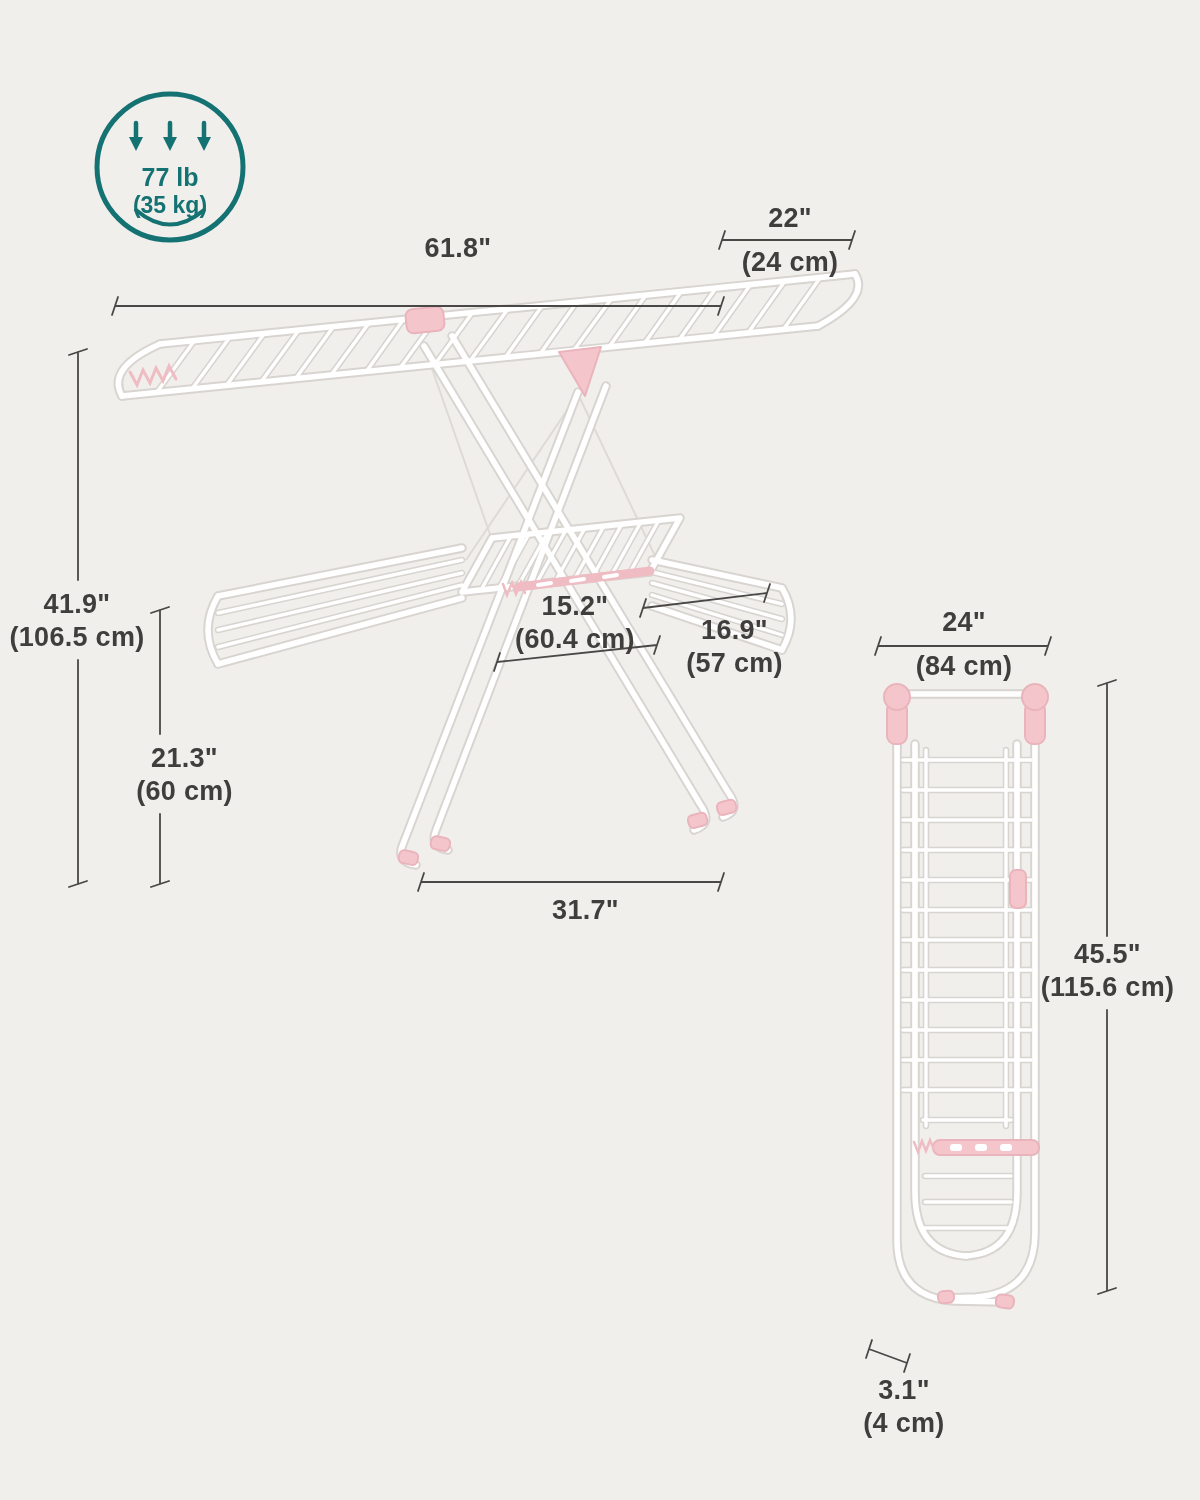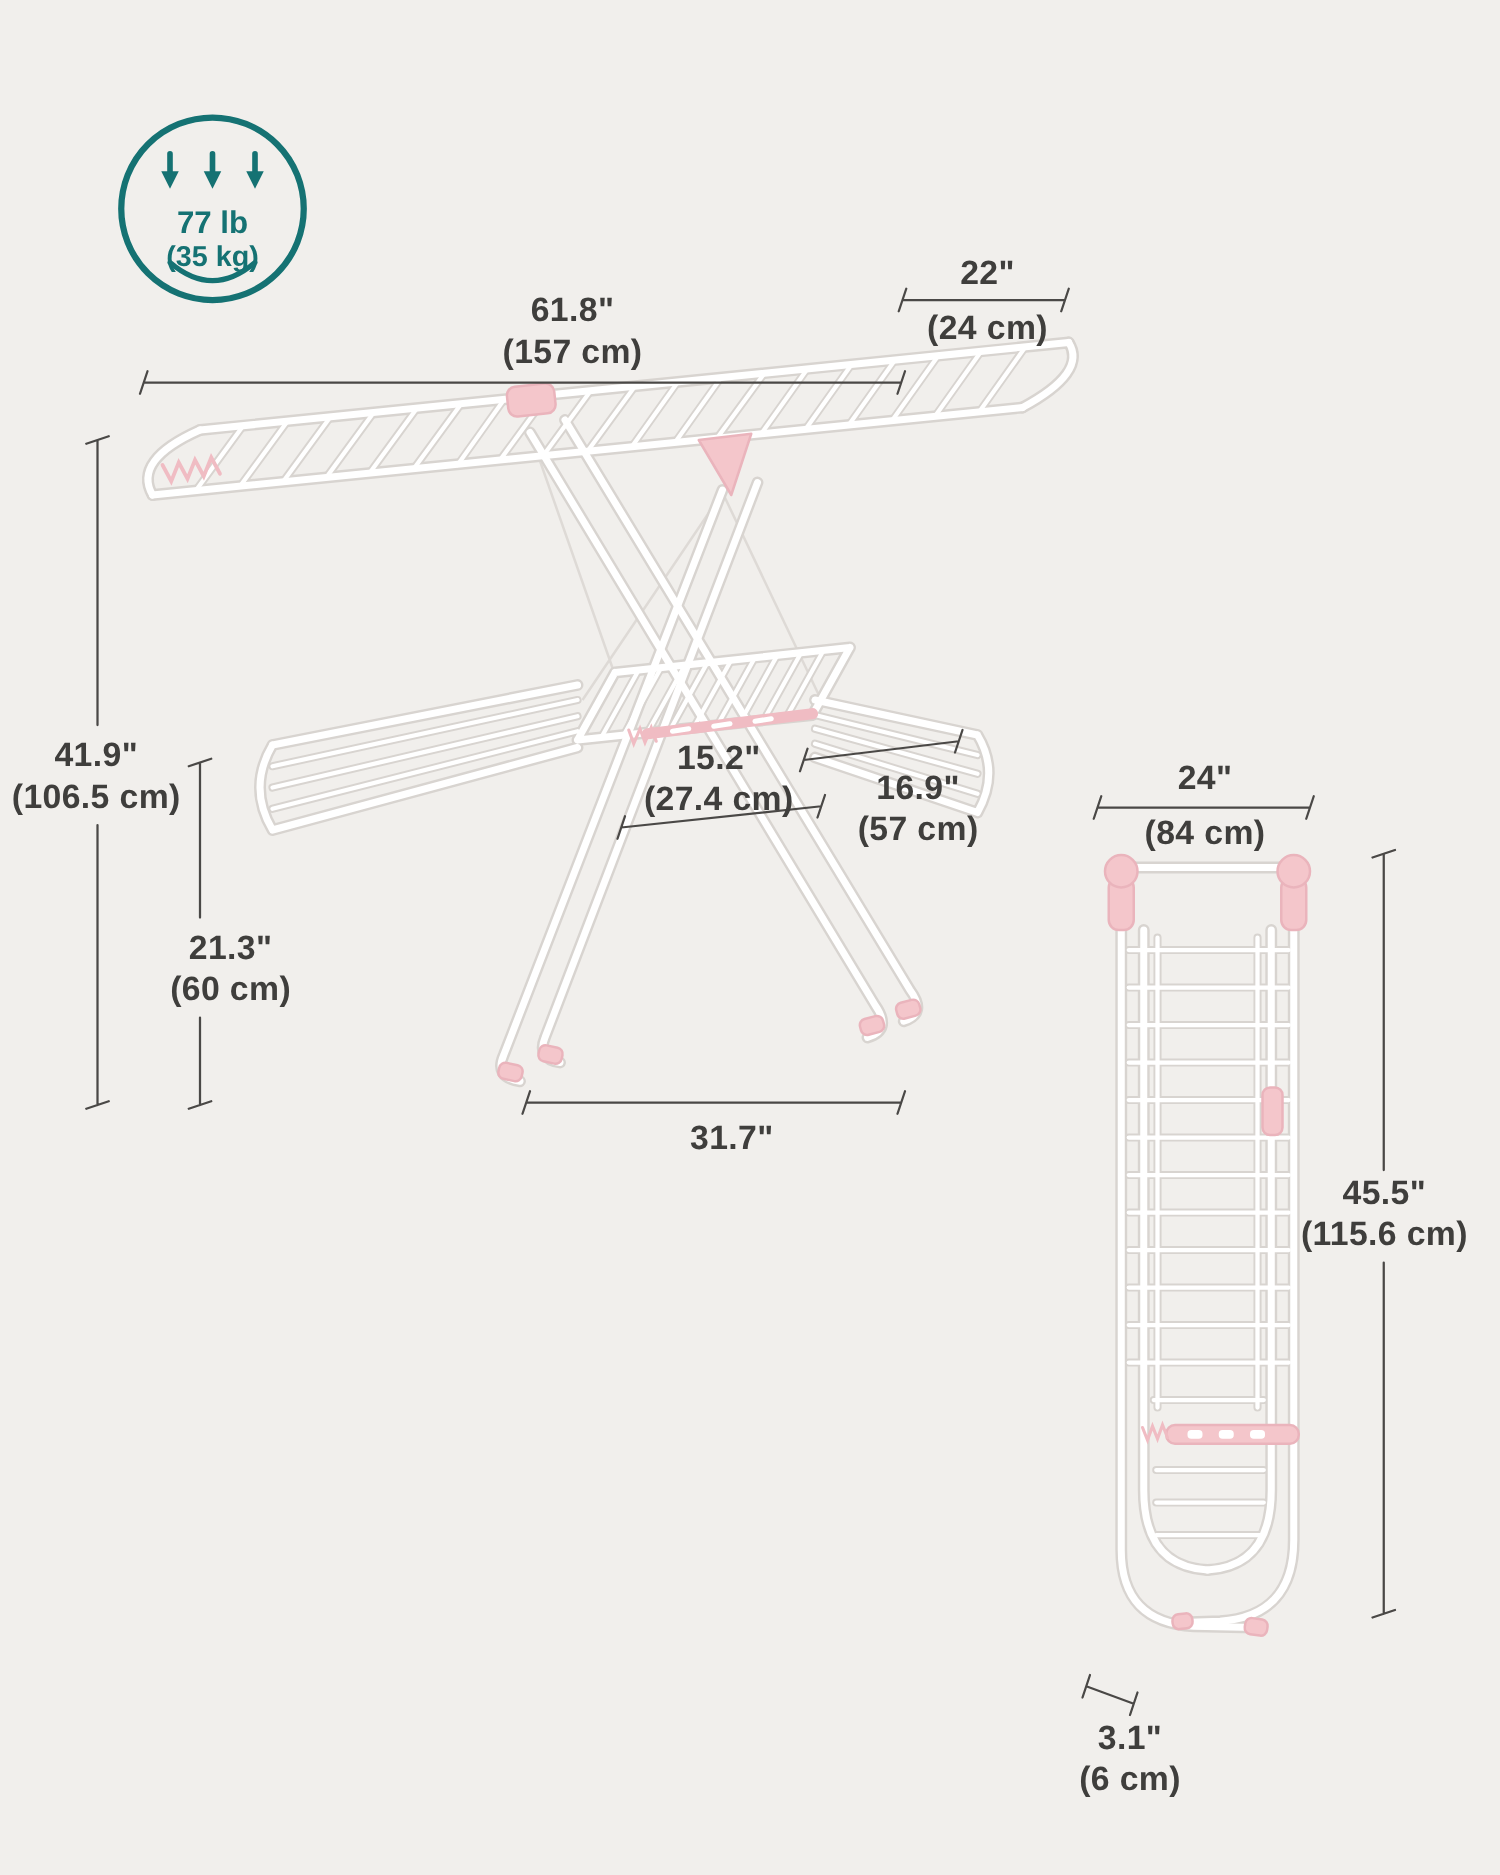--- a/index.html
+++ b/index.html
@@ -144,41 +144,40 @@
         <polygon points="105,48 119,48 112,62" stroke="none"></polygon>
     </g>
     <text class="num" x="78" y="97" text-anchor="middle">77 lb</text>
     <text class="sub" x="78" y="124" text-anchor="middle">(35 kg)</text>
     <path d="M44 121 Q78 150 112 121" fill="none" stroke="#157273" stroke-width="4" stroke-linecap="round"></path>
   </svg>
 </div>
 
 <div class="lbl" style="left:338px;top:232px;width:240px">
   <div>61.8"</div>
-  <div>(157 cm)</div>
 </div>
 
 <div class="lbl gap" style="left:702px;top:202px;width:176px">
   <div>22"</div>
   <div>(24 cm)</div>
 </div>
 
 <div class="lbl" style="left:-2px;top:588px;width:158px">
   <div>41.9"</div>
   <div>(106.5 cm)</div>
 </div>
 
 <div class="lbl" style="left:112px;top:742px;width:145px">
   <div>21.3"</div>
   <div>(60 cm)</div>
 </div>
 
 <div class="lbl" style="left:475px;top:590px;width:200px">
   <div>15.2"</div>
-  <div>(27.4 cm)</div>
+  <div>(60.4 cm)</div>
 </div>
 
 <div class="lbl" style="left:642px;top:614px;width:185px">
   <div>16.9"</div>
   <div>(57 cm)</div>
 </div>
 
 <div class="lbl" style="left:468px;top:894px;width:235px">
   <div>31.7"</div>
 </div>
@@ -188,14 +187,14 @@
   <div>(84 cm)</div>
 </div>
 
 <div class="lbl" style="left:1020px;top:938px;width:175px">
   <div>45.5"</div>
   <div>(115.6 cm)</div>
 </div>
 
 <div class="lbl" style="left:828px;top:1374px;width:152px">
   <div>3.1"</div>
-  <div>(6 cm)</div>
+  <div>(4 cm)</div>
 </div>
 
 </body></html>

